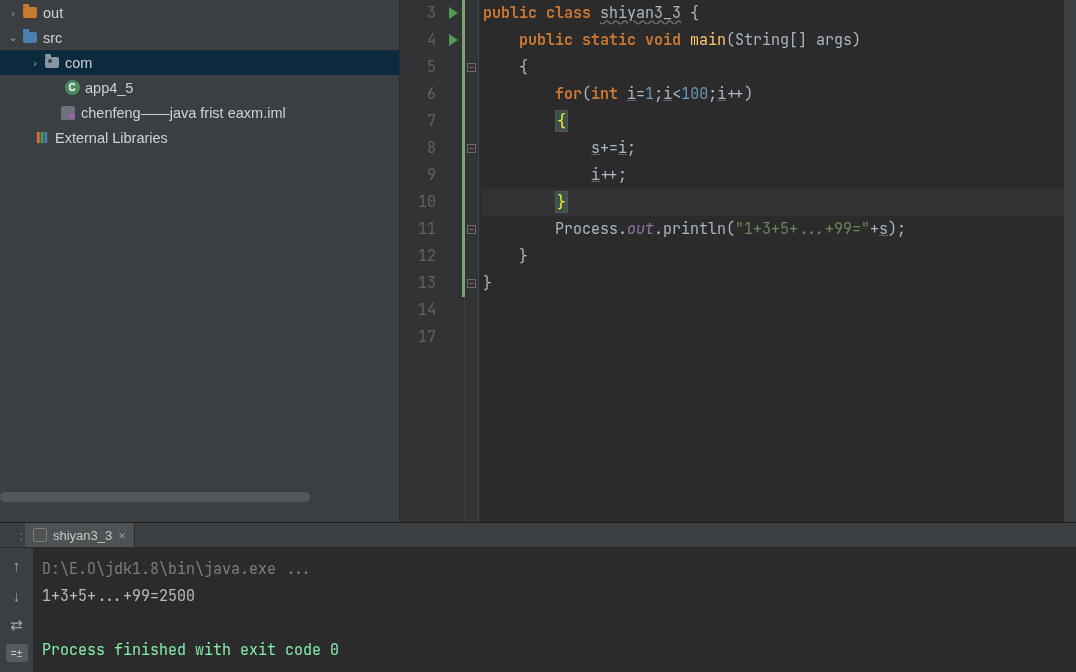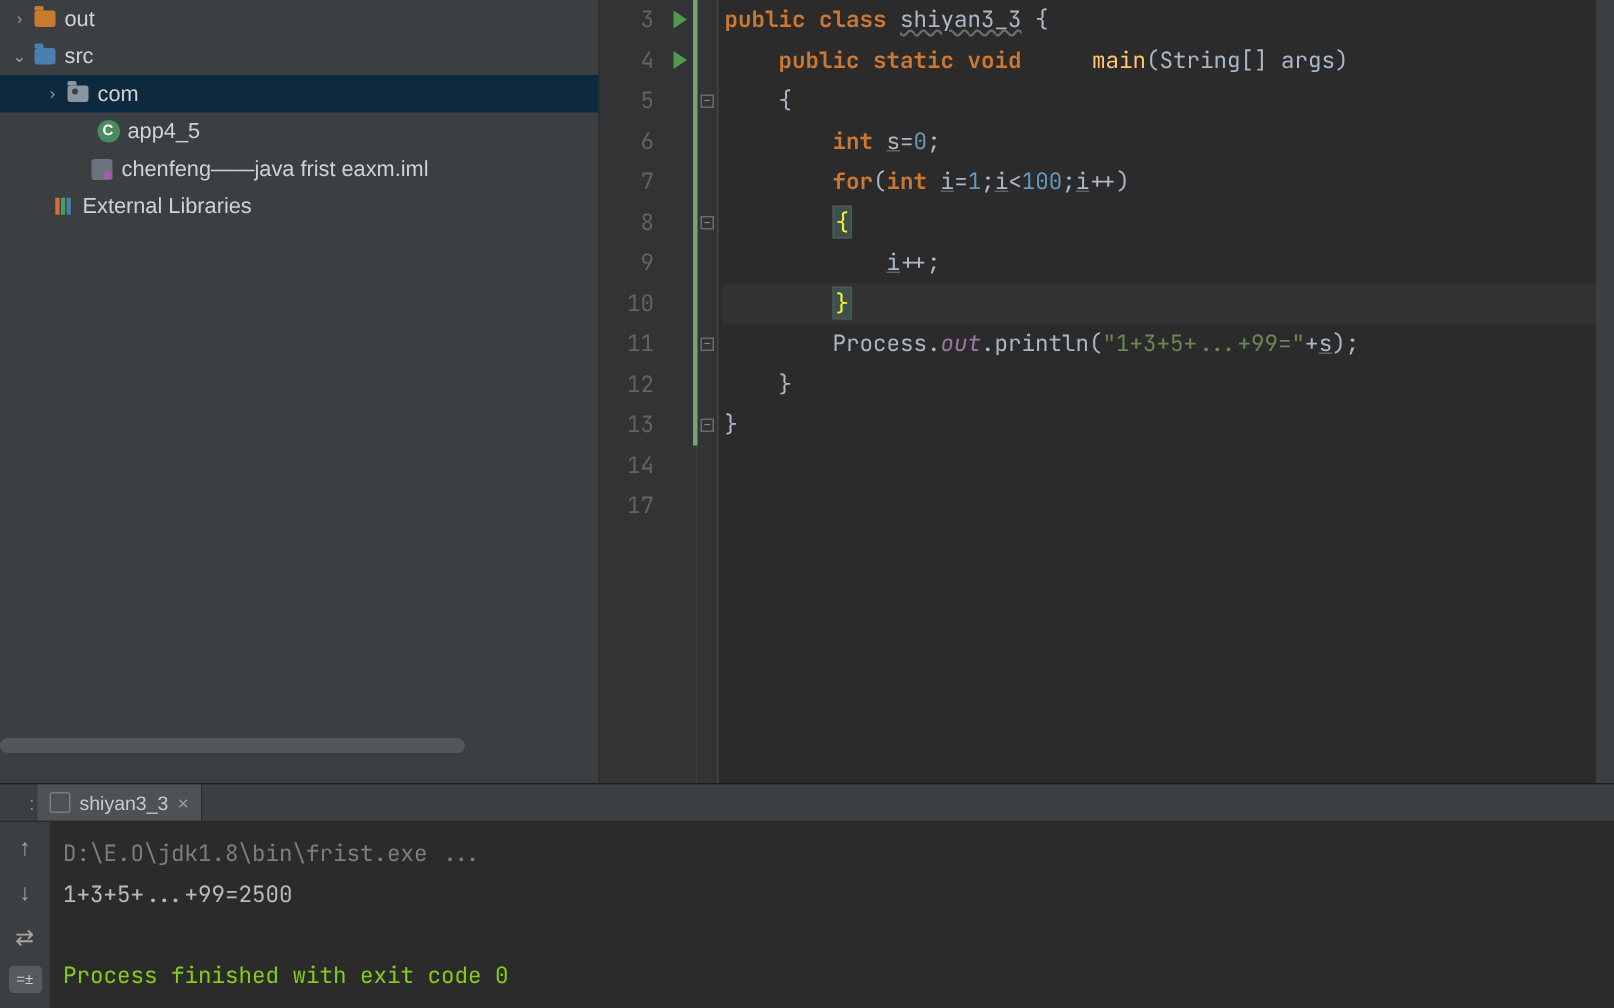--- a/index.html
+++ b/index.html
@@ -138,21 +138,21 @@
     color:#a9b7c6;
     position:relative;
     padding-left:2px;
   }
   .code-line.current{
     background:#323232;
   }
   .kw{color:#cc7832;font-weight:bold;}
   .str{color:#6a8759;}
   .num{color:#6897bb;}
-  .fn{color:#ffc66d;margin-left:38px;}
+  .fn{color:#ffc66d;}
   .field{color:#9876aa; font-style:italic;}
   .cls{color:#a9b7c6;}
   .id-u{text-decoration:underline; text-decoration-color:#606366;}
   .cls-wavy{ text-decoration: underline wavy #6b6b6b; }
   .brace-hl{ background:#3b514d; border:1px solid #555; color:#ffef28; padding:0 1px;}
   .editor-vscroll{
     width:12px; background:#3c3f41;
   }
 
   
@@ -204,21 +204,21 @@
   .console{
     flex:1;
     font-family:"JetBrains Mono","Consolas",monospace;
     font-size:15px;
     color:#bababa;
     padding:8px 8px;
     line-height:27px;
     white-space:pre;
   }
   .console .path{color:#7d7d7d;}
-  .console .exit{color:#84cc16;text-align:center;}
+  .console .exit{color:#86efac;text-align:center;}
 </style>
 </head>
 <body>
 
 <div class="main-area">
 
   <div class="project-tree">
     <div class="tree-item" style="padding-left:6px">
       <span class="arrow">›</span>
       <span class="icon">
@@ -290,23 +290,23 @@
       <div class="change-bar" style="top:0;height:297px"></div>
       <div class="fold-mark" style="top:63px">–</div>
       <div class="fold-mark" style="top:144px">–</div>
       <div class="fold-mark" style="top:225px">–</div>
       <div class="fold-mark" style="top:279px">–</div>
     </div>
     <div class="code-area">
       <div class="code-line"><span class="kw">public class</span> <span class="cls cls-wavy">shiyan3_3</span><span> {</span></div>
       <div class="code-line">    <span class="kw">public static void</span> <span class="fn">main</span><span>(String[] args)</span></div>
       <div class="code-line">    <span>{</span></div>
-      <div class="code-line">        <span class="kw">int</span> <span class="id-u">s</span><span>=</span><span class="num">0</span><span>;</span></div>
       <div class="code-line">        <span class="kw">for</span><span>(</span><span class="kw">int</span> <span class="id-u">i</span><span>=</span><span class="num">1</span><span>;</span><span class="id-u">i</span><span>&lt;</span><span class="num">100</span><span>;</span><span class="id-u">i</span><span>++</span><span>)</span></div>
       <div class="code-line">        <span class="brace-hl">{</span></div>
+      <div class="code-line">            <span class="id-u">s</span><span>+=</span><span class="id-u">i</span><span>;</span></div>
       <div class="code-line">            <span class="id-u">i</span><span>++</span><span>;</span></div>
       <div class="code-line current">        <span class="brace-hl">}</span></div>
       <div class="code-line">        <span>Process.</span><span class="field">out</span><span>.println(</span><span class="str">"1+3+5+...+99="</span><span>+</span><span class="id-u">s</span><span>);</span></div>
       <div class="code-line">    <span>}</span></div>
       <div class="code-line"><span>}</span></div>
       <div class="code-line"></div>
     </div>
     <div class="editor-vscroll"></div>
   </div>
 </div>
@@ -320,18 +320,18 @@
       <span class="close">×</span>
     </div>
   </div>
   <div class="run-body">
     <div class="run-toolbar">
       <div class="tool-btn">↑</div>
       <div class="tool-btn">↓</div>
       <div class="tool-btn">⇄</div>
       <div class="tool-btn badge">=±</div>
     </div>
-    <div class="console"><span class="path">D:\E.O\jdk1.8\bin\frist.exe ...</span>
+    <div class="console"><span class="path">D:\E.O\jdk1.8\bin\java.exe ...</span>
 <span>1+3+5+...+99=2500</span>
 
 <span class="exit">Process finished with exit code 0</span></div>
   </div>
 </div>
 
 </body></html>

